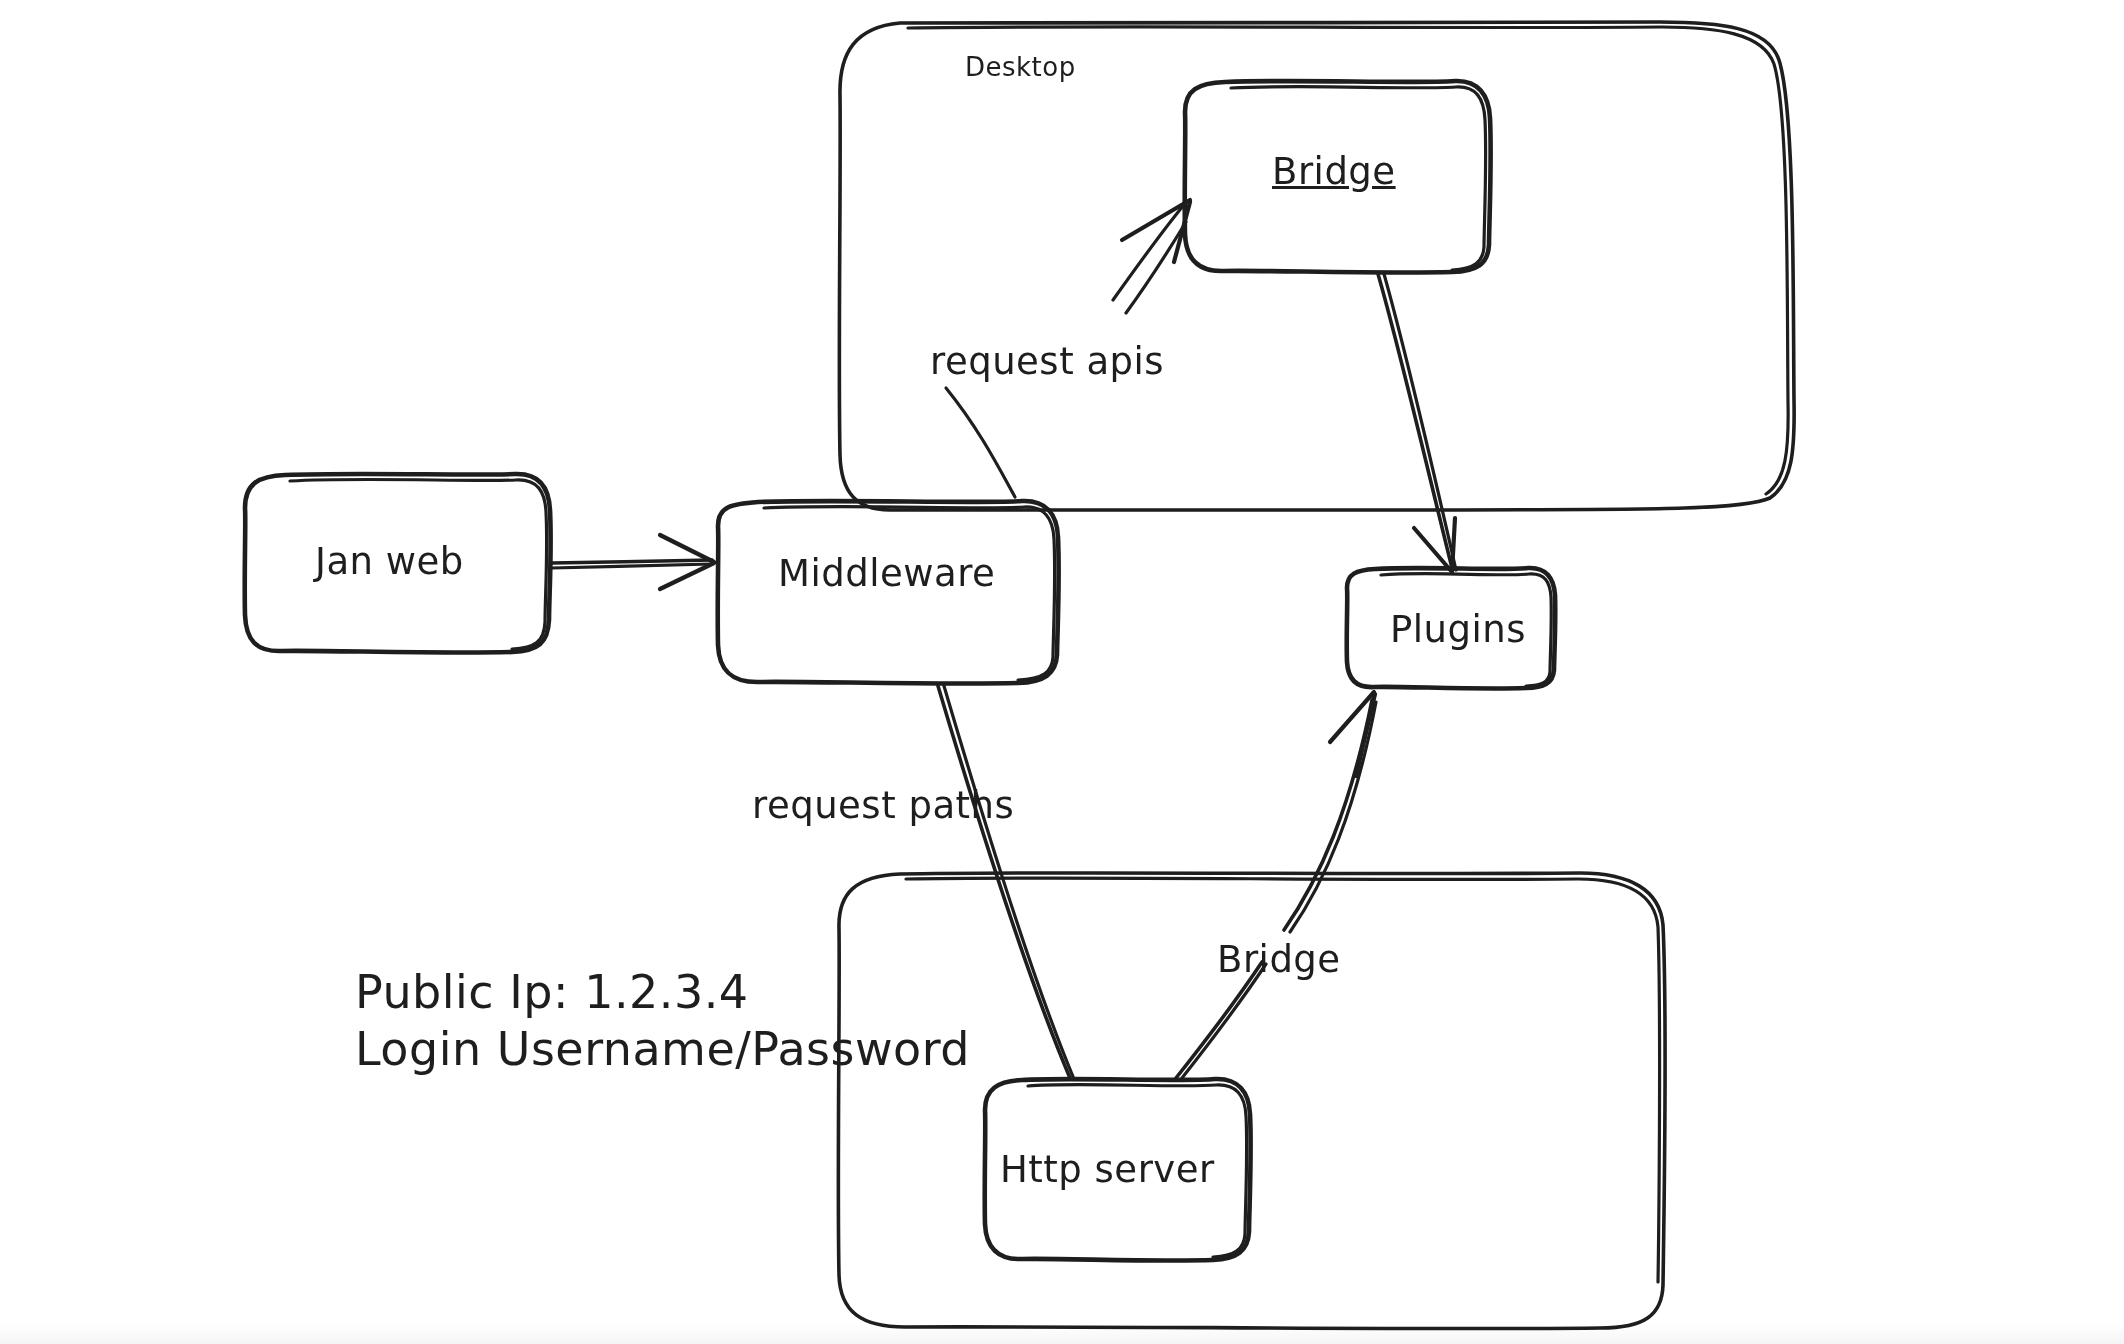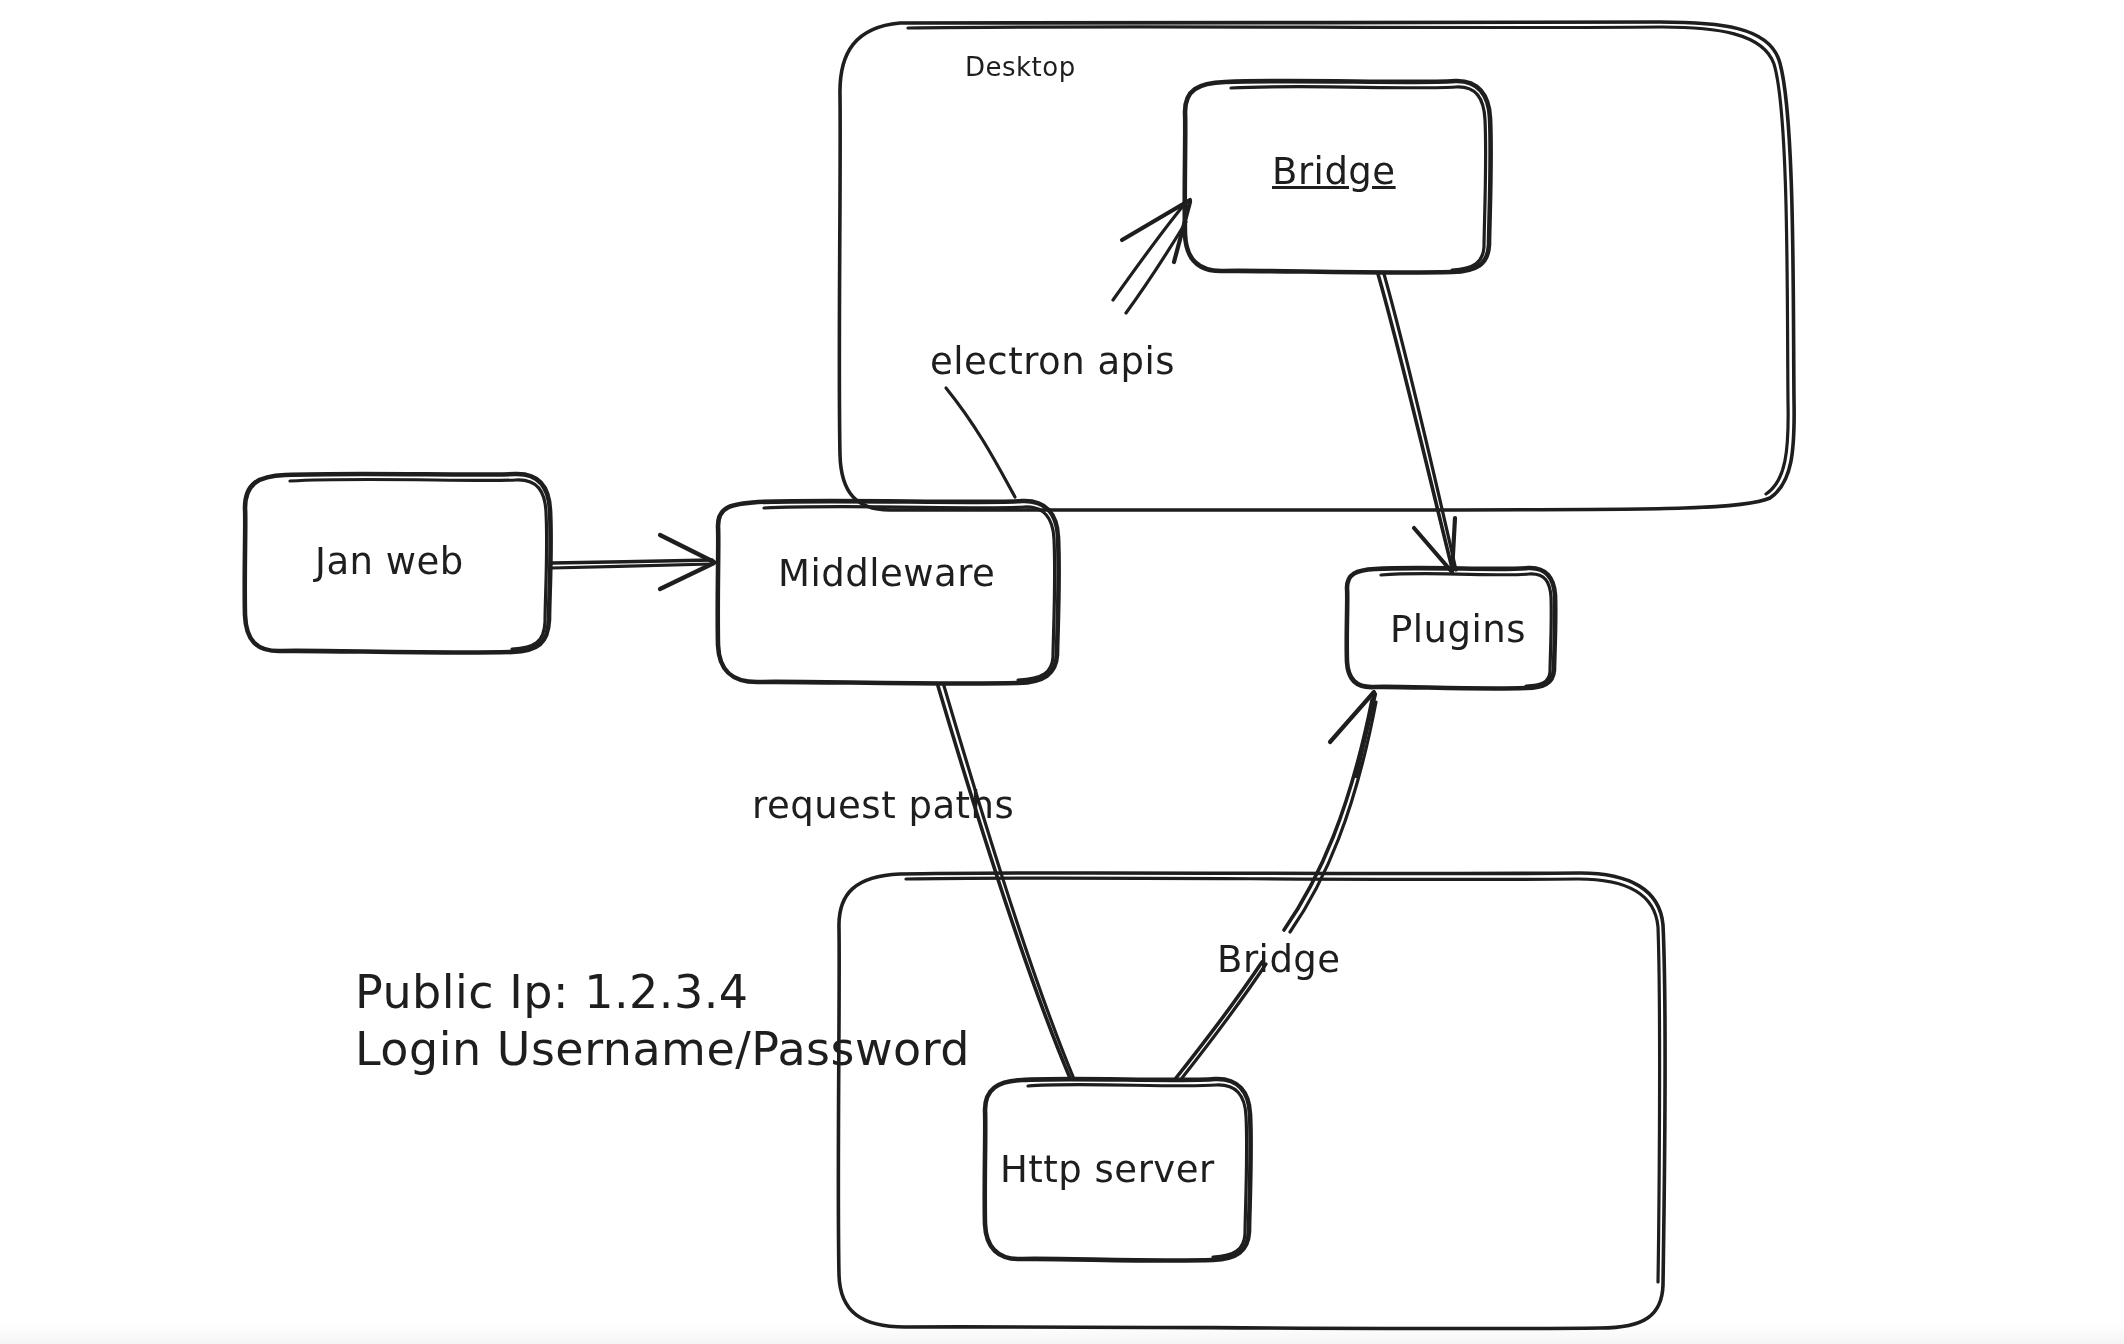--- a/index.html
+++ b/index.html
@@ -148,21 +148,21 @@
   <div class="sketch-text node-label" style="left:315px;top:540px;">Jan web</div>
 
   <div class="sketch-text node-label" style="left:778px;top:552px;">Middleware</div>
 
   <div class="sketch-text node-label" style="left:1272px;top:150px;text-decoration:underline;">Bridge</div>
 
   <div class="sketch-text node-label" style="left:1390px;top:608px;">Plugins</div>
 
   <div class="sketch-text node-label" style="left:1000px;top:1148px;">Http server</div>
 
-  <div class="sketch-text edge-label" style="left:930px;top:340px;">electron apis</div>
+  <div class="sketch-text edge-label" style="left:930px;top:340px;">request apis</div>
 
   <div class="sketch-text edge-label" style="left:752px;top:784px;">request paths</div>
 
   <div class="sketch-text edge-label" style="left:1217px;top:938px;">Bridge</div>
 
   <div class="sketch-text note-line" style="left:355px;top:965px;">Public Ip: 1.2.3.4</div>
 
   <div class="sketch-text note-line" style="left:355px;top:1022px;">Login Username/Password</div>
 </div>
 

